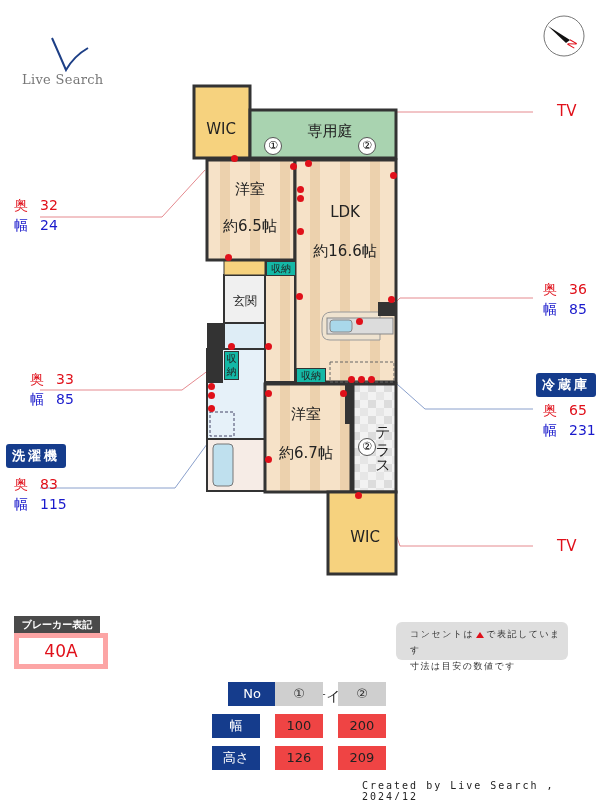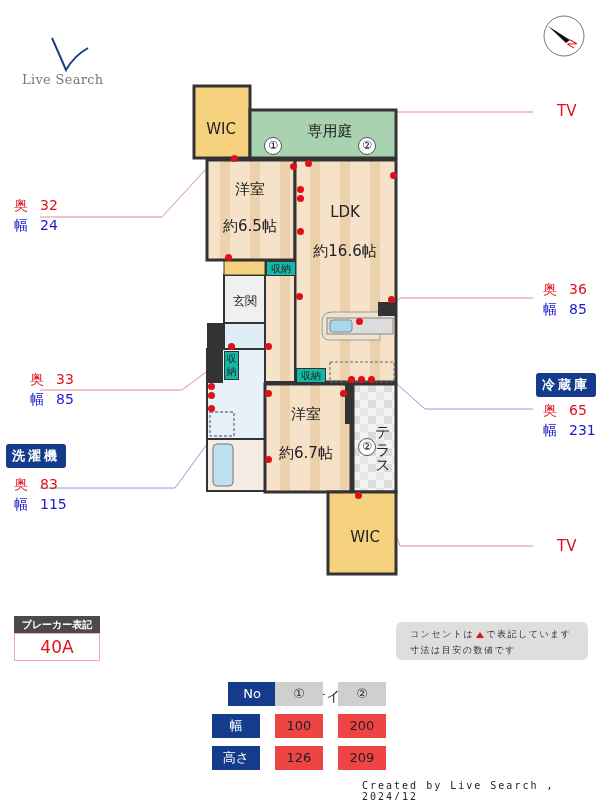--- a/index.html
+++ b/index.html
@@ -11,22 +11,22 @@
   .dim .r { color:#e0101a; }
   .dim .b { color:#1a1acc; }
   .dim span.k { display:inline-block; width:26px; }
   .badge { background:#153c8c; color:#fff; font-size:13px; font-weight:bold; letter-spacing:3px;
            border-radius:3px; padding:3px 6px; white-space:nowrap; }
   .tv { color:#e0101a; font-size:15px; }
   .room-label { position:absolute; font-size:15px; color:#222; text-align:center; }
   .small-label { position:absolute; font-size:10px; background:#14b8a6; border:1px solid #333; color:#222; line-height:13px; text-align:center; }
   .outlet { position:absolute; width:7px; height:7px; border-radius:50%; background:#e0101a; }
   .breaker-head { left:14px; top:616px; width:86px; height:17px; background:#4a4a4a; color:#fff; font-size:10px; font-weight:bold; text-align:center; line-height:17px; }
-  .breaker-val { left:14px; top:633px; width:84px; height:26px; border:1px solid #fca5a5; color:#e0101a; font-size:17px; text-align:center; line-height:26px; }
-  .note { left:396px; top:622px; width:192px; height:38px; background:#dedede; border-radius:6px; font-size:9px; color:#333; letter-spacing:1.5px; padding:4px 0 0 14px; box-sizing:border-box; line-height:16px; }
+  .breaker-val { left:14px; top:633px; width:84px; height:26px; border:5px solid #fca5a5; color:#e0101a; font-size:17px; text-align:center; line-height:26px; }
+  .note { left:396px; top:622px; width:172px; height:38px; background:#dedede; border-radius:6px; font-size:9px; color:#333; letter-spacing:1.5px; padding:4px 0 0 14px; box-sizing:border-box; line-height:16px; }
   .note .tri { display:inline-block; width:0; height:0; border-left:4px solid transparent; border-right:4px solid transparent; border-bottom:6px solid #e0101a; vertical-align:middle; margin:0 2px; }
   .curtain-title { left:255px; top:648px; font-size:14px; color:#222;margin-top:40px; }
   .ct-cell { position:absolute; width:48px; height:24px; line-height:24px; text-align:center; font-size:13px; }
   .ct-head { background:#153c8c; color:#fff; }
   .ct-num { background:#cfcfcf; color:#333; }
   .ct-val { background:#ef4444; color:#222; }
   .circle-num { display:inline-block; width:16px; height:16px; border:1px solid #555; border-radius:50%; line-height:16px; font-size:11px; background:#fff; text-align:center; }
   .footer { left:362px; top:780px; font-family:"DejaVu Sans Mono", monospace; font-size:10px; letter-spacing:2px; color:#222; }
 </style>
 </head>

